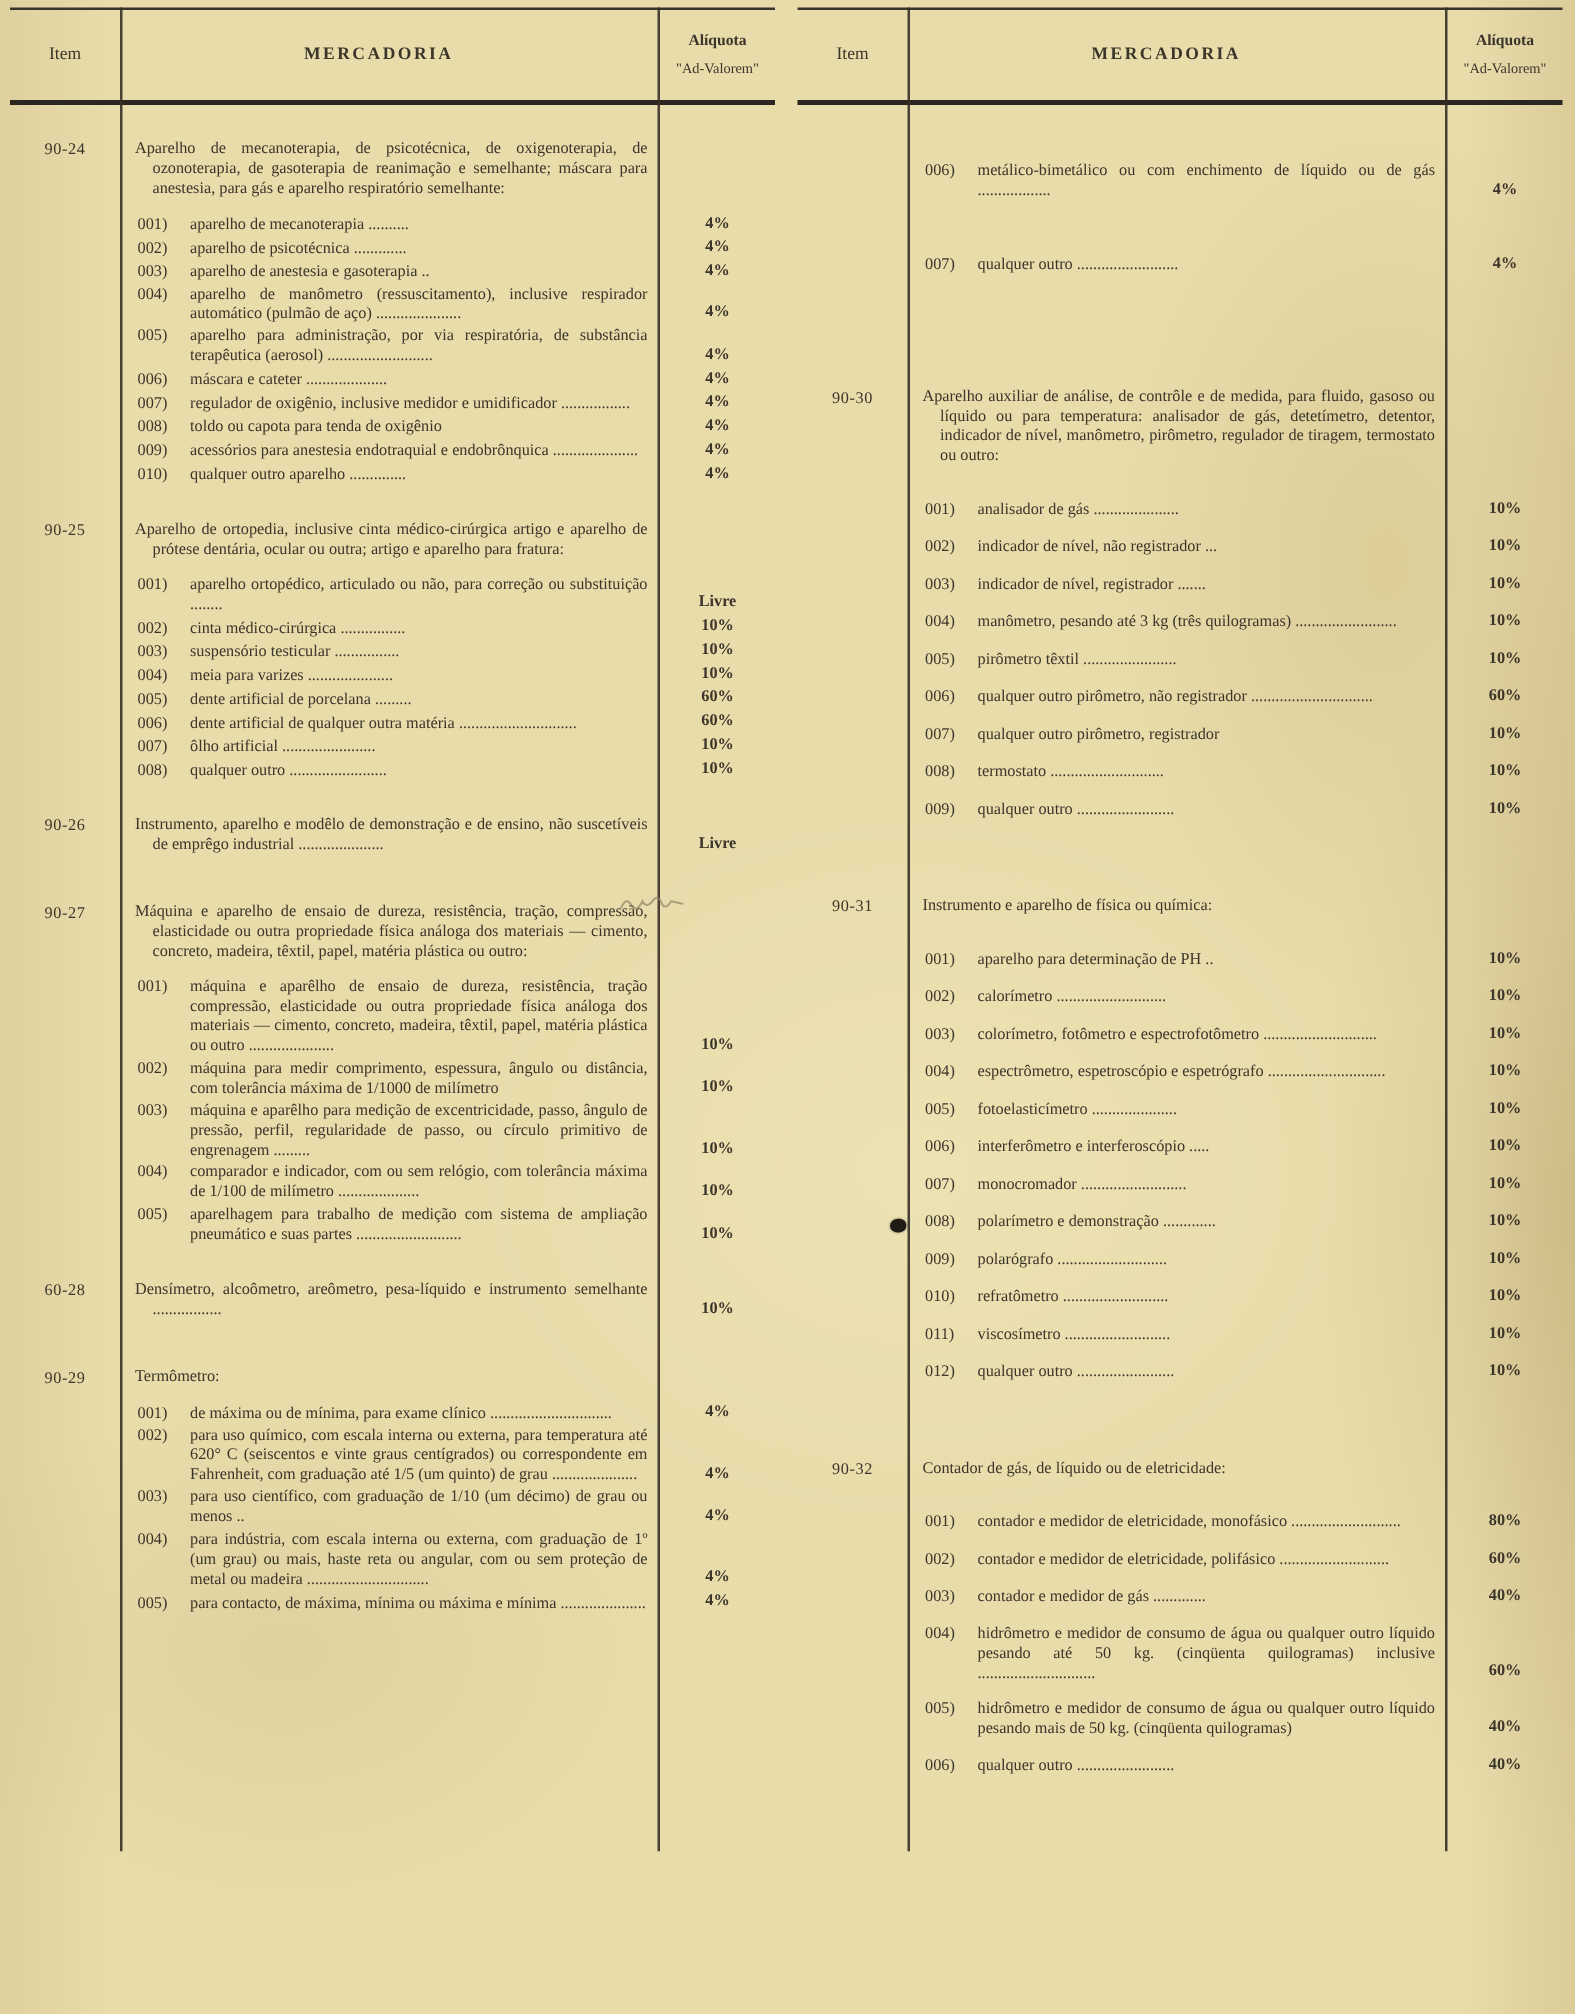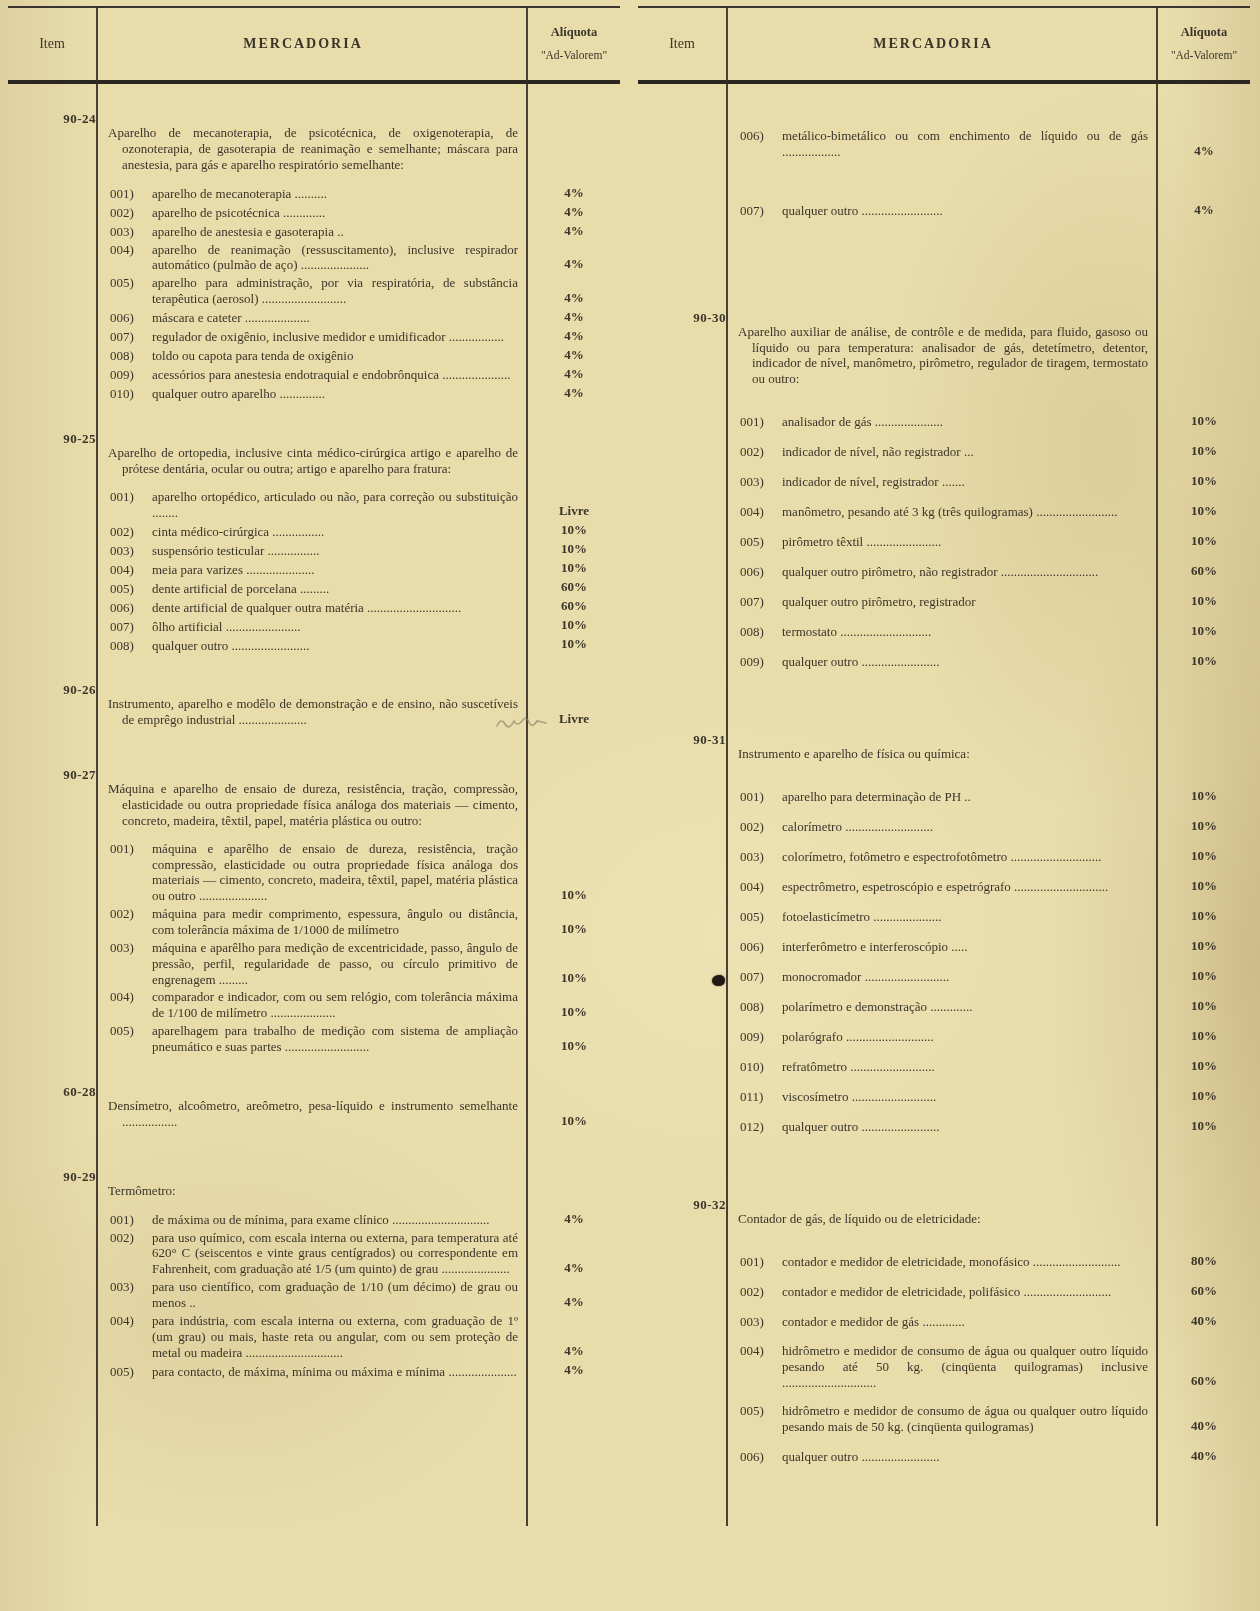--- a/index.html
+++ b/index.html
@@ -53,38 +53,37 @@
     width: 92px; flex-shrink: 0; text-align: center;
     font-size: 12.5px; line-height: 1.9; font-weight: bold; margin-left: 18px;
   }
   .th-aliq .sub { font-size: 11.5px; font-weight: normal; }
 
   .tbody { padding-top: 26px; }
 
   .entry { display: flex; margin-bottom: 26px; }
   .item-cell {
     width: 88px; flex-shrink: 0;
-    text-align: right;
+    text-align: center;
     font-size: 13px;
     letter-spacing: 0.5px;
     padding-top: 1px;
-    font-weight: bold;
   }
   .body-cell { flex: 1; min-width: 0; }
 
   .block { display: flex; align-items: flex-end; }
   .block-rate {
     width: 92px; flex-shrink: 0;
     text-align: center;
     font-size: 13px;
     font-weight: bold;
     padding-bottom: 1px;
   }
 
-  .heading-block { margin-bottom: 12px; margin-top: 15px; }
+  .heading-block { margin-bottom: 12px; }
   .heading-text {
     flex: 1; min-width: 0;
     font-size: 13px;
     line-height: 1.22;
     text-align: justify;
     overflow-wrap: break-word;
     padding: 0 10px 0 26px;
     text-indent: -14px;
   }
 
@@ -163,21 +162,21 @@
             <div class="block sub-block">
               <div class="si">
                 <span class="si-code">003)</span>
                 <span class="si-text">aparelho de anestesia e gasoterapia ..</span>
               </div>
               <div class="block-rate">4%</div>
             </div>
             <div class="block sub-block">
               <div class="si">
                 <span class="si-code">004)</span>
-                <span class="si-text">aparelho de reanimação (ressuscitamento), inclusive respirador automático (pulmão de aço) .....................</span>
+                <span class="si-text">aparelho de manômetro (ressuscitamento), inclusive respirador automático (pulmão de aço) .....................</span>
               </div>
               <div class="block-rate">4%</div>
             </div>
             <div class="block sub-block">
               <div class="si">
                 <span class="si-code">005)</span>
                 <span class="si-text">aparelho para administração, por via respiratória, de substância terapêutica (aerosol) ..........................</span>
               </div>
               <div class="block-rate">4%</div>
             </div>

